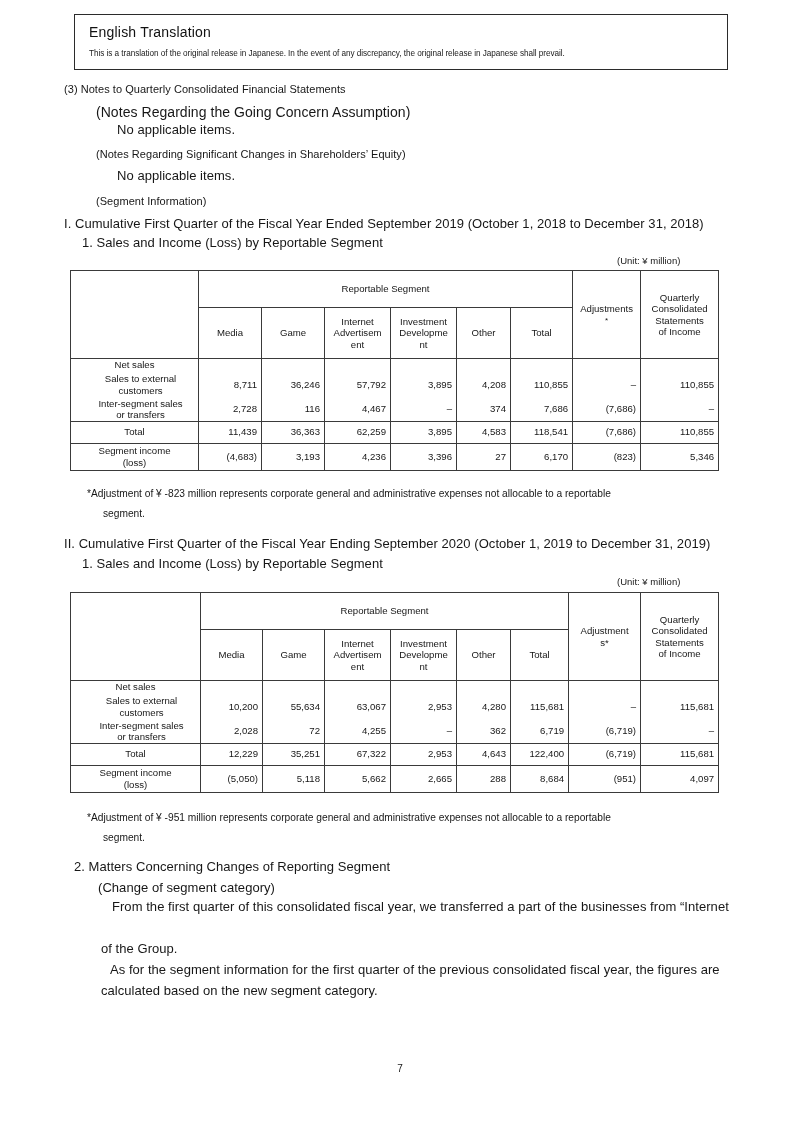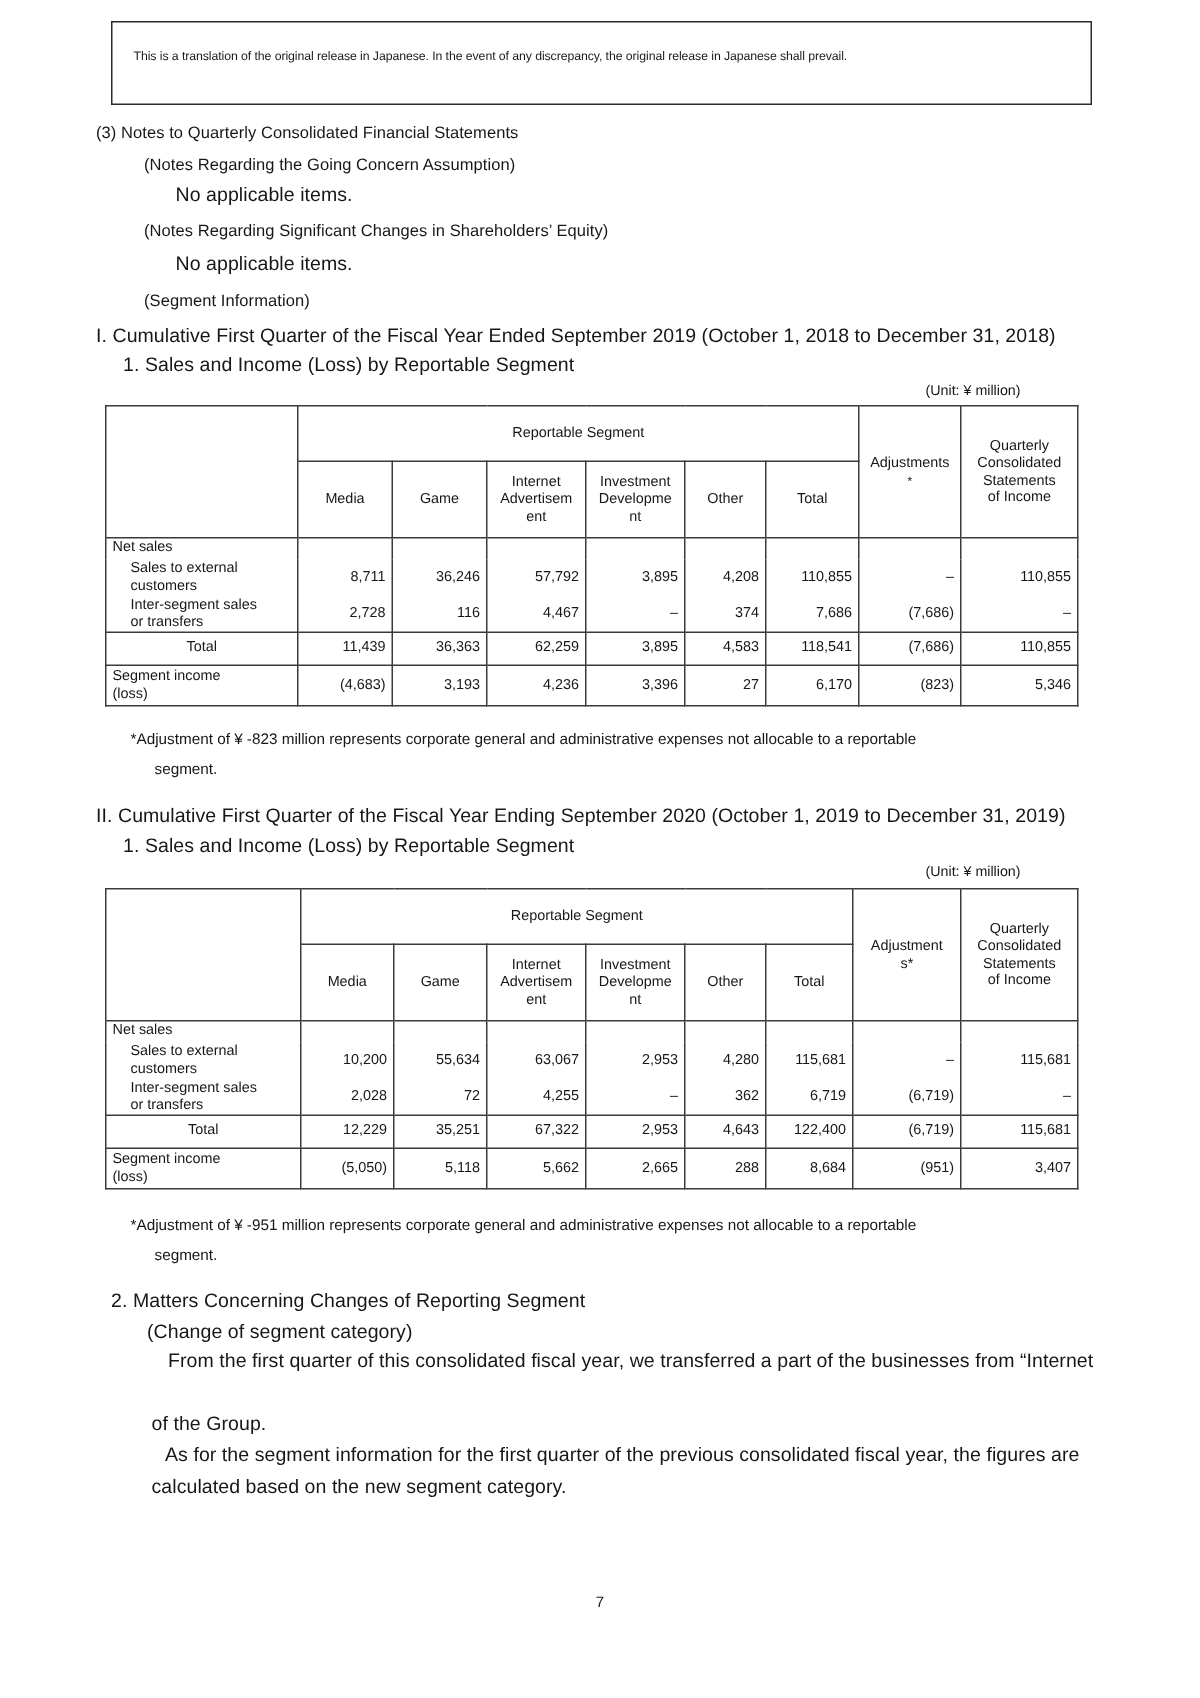--- a/index.html
+++ b/index.html
@@ -42,38 +42,39 @@
     padding:0 4px;
     font-weight:normal;
     vertical-align:middle;
     line-height:1.18;
   }
   th.ctr { text-align:center; }
   td.num { text-align:right; padding-right:6px; }
   td.ctr { text-align:center; }
   .noborder-b { border-bottom:none !important; }
   .noborder-t { border-top:none !important; }
-  .rowlabel-cell { text-align:left; vertical-align:top; padding:2px 4px 2px 4px; }
+  .rowlabel-cell { text-align:center; vertical-align:top; padding:2px 4px 2px 4px; }
   .sub1 { display:block; padding-left:12px; }
 
   
   .fn { position:absolute; font-size:10.2px; color:#171717; }
   .pageno { position:absolute; font-size:10px; color:#171717; text-align:center; }
 </style>
 </head>
 <body>
 
 <div class="page">
 
   <div class="notice">
+    <div class="notice-title">English Translation</div>
     <div class="notice-sub">This is a translation of the original release in Japanese. In the event of any discrepancy, the original release in Japanese shall prevail.</div>
   </div>
 
   <div class="t" style="left:64px; top:83px; font-size:11px;">(3) Notes to Quarterly Consolidated Financial Statements</div>
-  <div class="t" style="left:96px; top:104px; font-size:11px;">(Notes Regarding the Going Concern Assumption)</div>
+  <div class="t" style="left:96px; top:104px; font-size:14px;">(Notes Regarding the Going Concern Assumption)</div>
   <div class="t" style="left:117px; top:122px;">No applicable items.</div>
   <div class="t" style="left:96px; top:148px; font-size:11px;">(Notes Regarding Significant Changes in Shareholders’ Equity)</div>
   <div class="t" style="left:117px; top:168px;">No applicable items.</div>
   <div class="t" style="left:96px; top:195px; font-size:11px;">(Segment Information)</div>
   <div class="t" style="left:64px; top:216px;text-align:right;">I. Cumulative First Quarter of the Fiscal Year Ended September 2019 (October 1, 2018 to December 31, 2018)</div>
   <div class="t" style="left:82px; top:235px;">1. Sales and Income (Loss) by Reportable Segment</div>
 
   <div class="unitlbl" style="left:617px; top:255px;">(Unit: ¥ million)</div>
 
   <table class="seg" style="left:70px; top:270px; width:648px;">
@@ -290,21 +291,21 @@
           <span>Segment income</span><br>
           <span>(loss)</span>
         </td>
         <td class="num">(5,050)</td>
         <td class="num">5,118</td>
         <td class="num">5,662</td>
         <td class="num">2,665</td>
         <td class="num">288</td>
         <td class="num">8,684</td>
         <td class="num">(951)</td>
-        <td class="num">3,407</td>
+        <td class="num">4,097</td>
       </tr>
     </tbody>
   </table>
 
   <div class="fn" style="left:87px; top:812px;">*Adjustment of ¥ -951 million represents corporate general and administrative expenses not allocable to a reportable</div>
   <div class="fn" style="left:103px; top:832px;">segment.</div>
 
   <div class="t" style="left:74px; top:859px;">2. Matters Concerning Changes of Reporting Segment</div>
   <div class="t" style="left:98px; top:880px;">(Change of segment category)</div>
   <div class="t" style="left:112px; top:899px;">From the first quarter of this consolidated fiscal year, we transferred a part of the businesses from “Internet</div>

